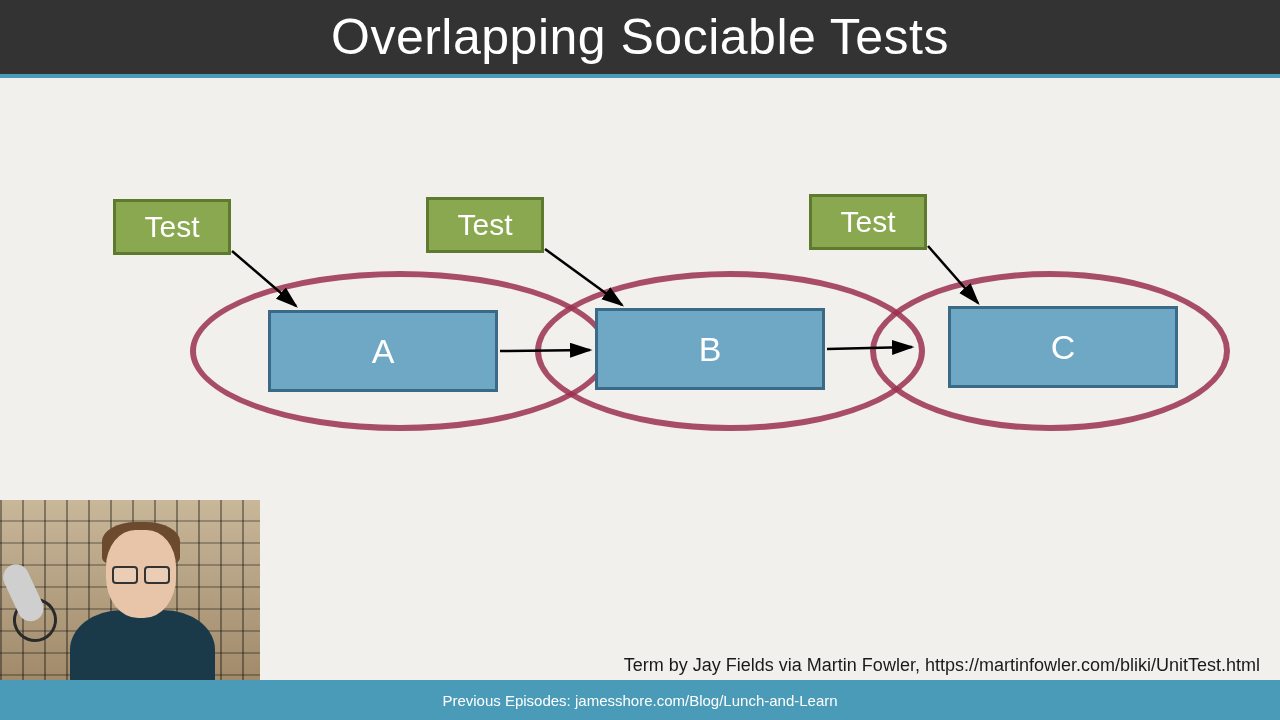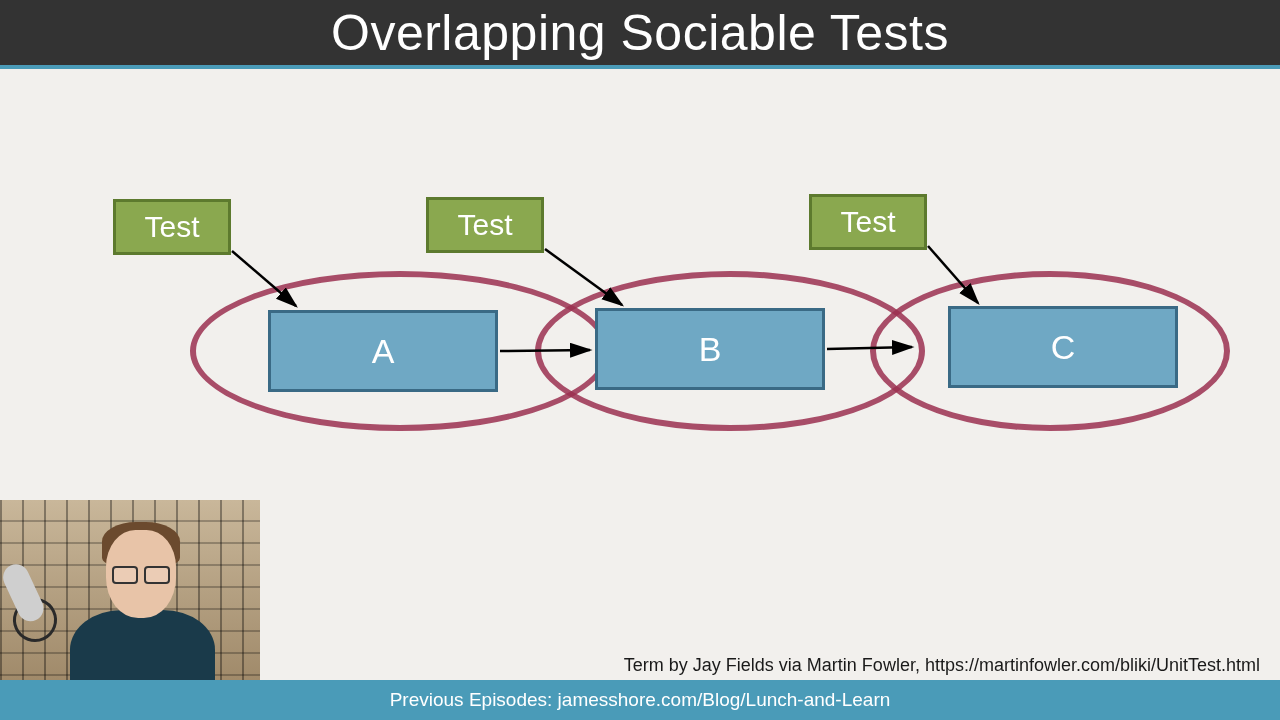--- a/index.html
+++ b/index.html
@@ -6,21 +6,21 @@
 body {
   width: 1280px;
   height: 720px;
   background: #f2f0ed;
   font-family: 'Segoe UI', Arial, sans-serif;
   position: relative;
   overflow: hidden;
 }
 .header {
   width: 100%;
-  height: 65px;
+  height: 74px;
   background: #333333;
   display: flex;
   align-items: center;
   justify-content: center;
 }
 .header-title {
   color: #ffffff;
   font-size: 50px;
   font-weight: 400;
   letter-spacing: 0.5px;
@@ -180,21 +180,21 @@
   bottom: 0;
   width: 100%;
   height: 40px;
   background: #4a9bb8;
   display: flex;
   align-items: center;
   justify-content: center;
 }
 .footer-text {
   color: #ffffff;
-  font-size: 19px;
+  font-size: 15px;
   font-weight: 400;
 }
 svg.arrow {
   position: absolute;
   overflow: visible;
 }
 </style>
 </head>
 <body>
 

